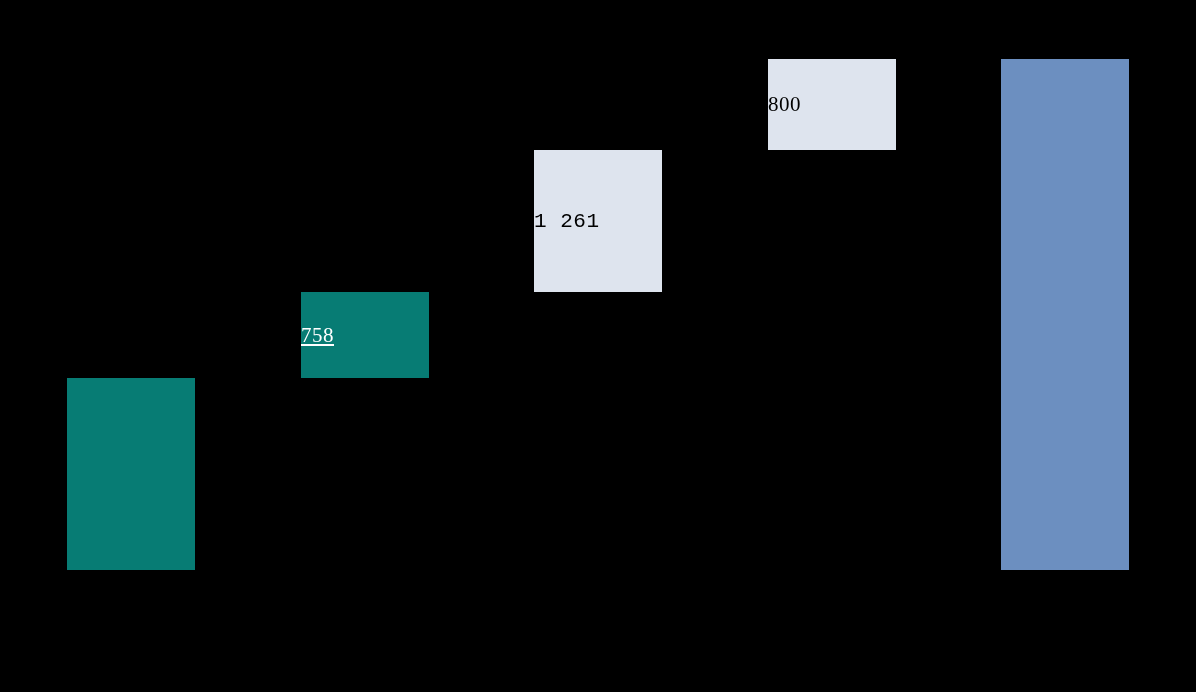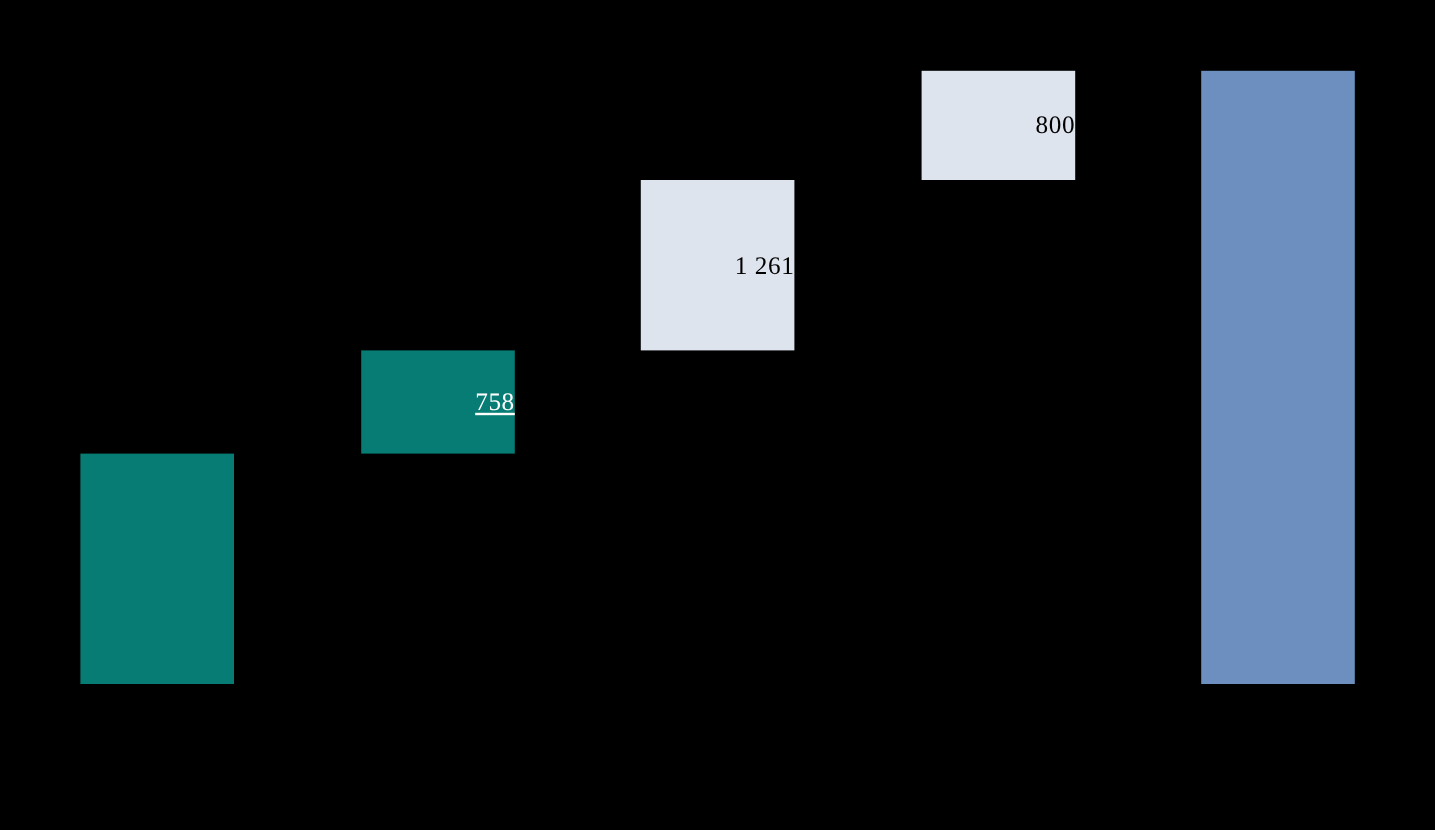--- a/index.html
+++ b/index.html
@@ -13,40 +13,40 @@
   #chart {
     position: relative;
     width: 1196px;
     height: 692px;
     background: #000000;
   }
   .bar {
     position: absolute;
     display: flex;
     align-items: center;
-    justify-content: flex-end;
+    justify-content: flex-start;
     box-sizing: border-box;
   }
   .bar-label {
     font-family: "Liberation Serif", "DejaVu Serif", serif;
     font-size: 21px;
     font-weight: normal;
     letter-spacing: 0.5px;
     white-space: nowrap;
     user-select: none;
   }
 </style>
 </head>
 <body>
 
 <div id="chart">
     <div class="bar" style="left: 67px; top: 377.9px; width: 128px; height: 192.1px; background: rgb(7, 124, 116);"></div>
     <div class="bar" style="left: 301px; top: 292.3px; width: 128px; height: 85.6px; background: rgb(7, 124, 116);">
       <span class="bar-label" style="color: rgb(255, 255, 255); text-decoration: underline;">758</span>
     </div>
     <div class="bar" style="left: 534px; top: 149.8px; width: 128px; height: 142.5px; background: rgb(222, 228, 238);">
-      <span class="bar-label" style="color: rgb(0, 0, 0);">1 261</span>
+      <span class="bar-label" style="color: rgb(0, 0, 0); font-family: Liberation Mono, monospace;">1 261</span>
     </div>
     <div class="bar" style="left: 768px; top: 59.4px; width: 128px; height: 90.4px; background: rgb(222, 228, 238);">
       <span class="bar-label" style="color: rgb(0, 0, 0);">800</span>
     </div>
     <div class="bar" style="left: 1001px; top: 59.4px; width: 128px; height: 510.6px; background: rgb(108, 143, 192);"></div>
   </div>
 
 </body></html>

